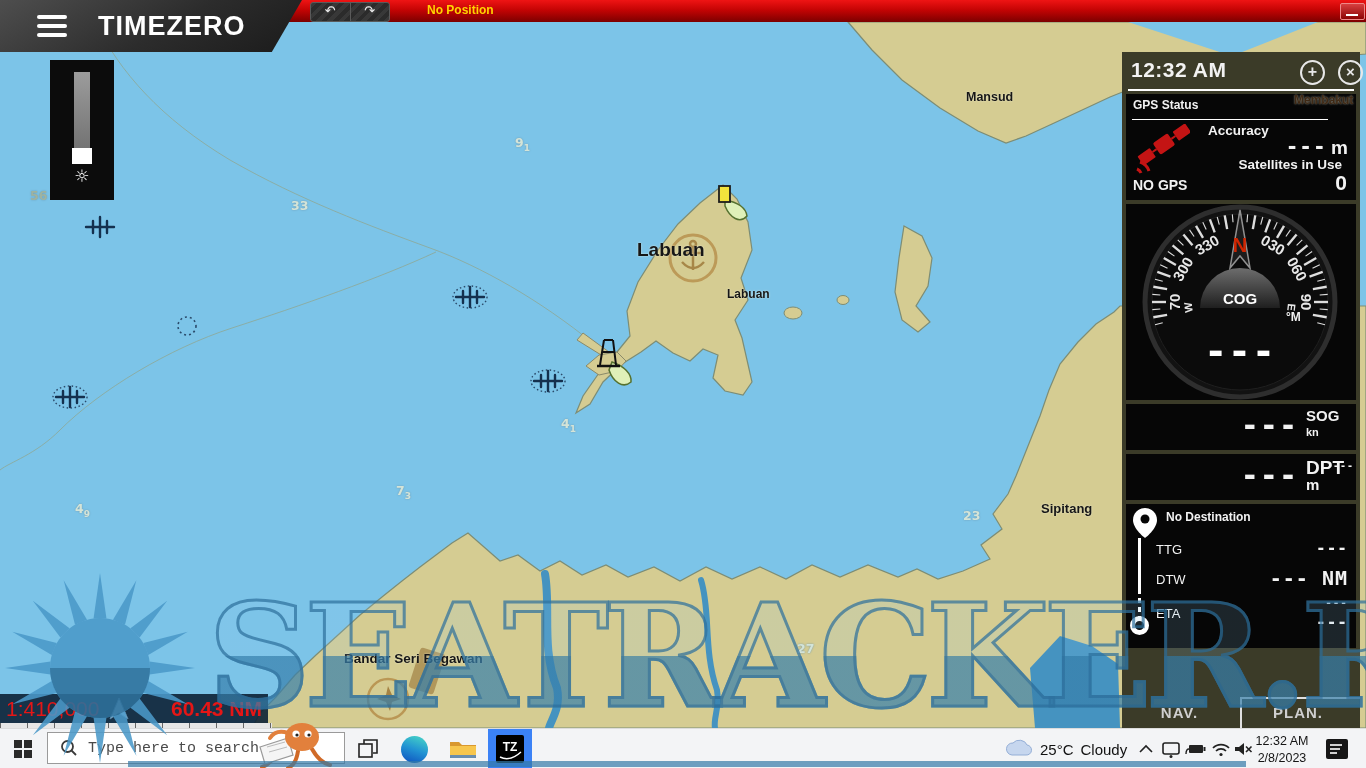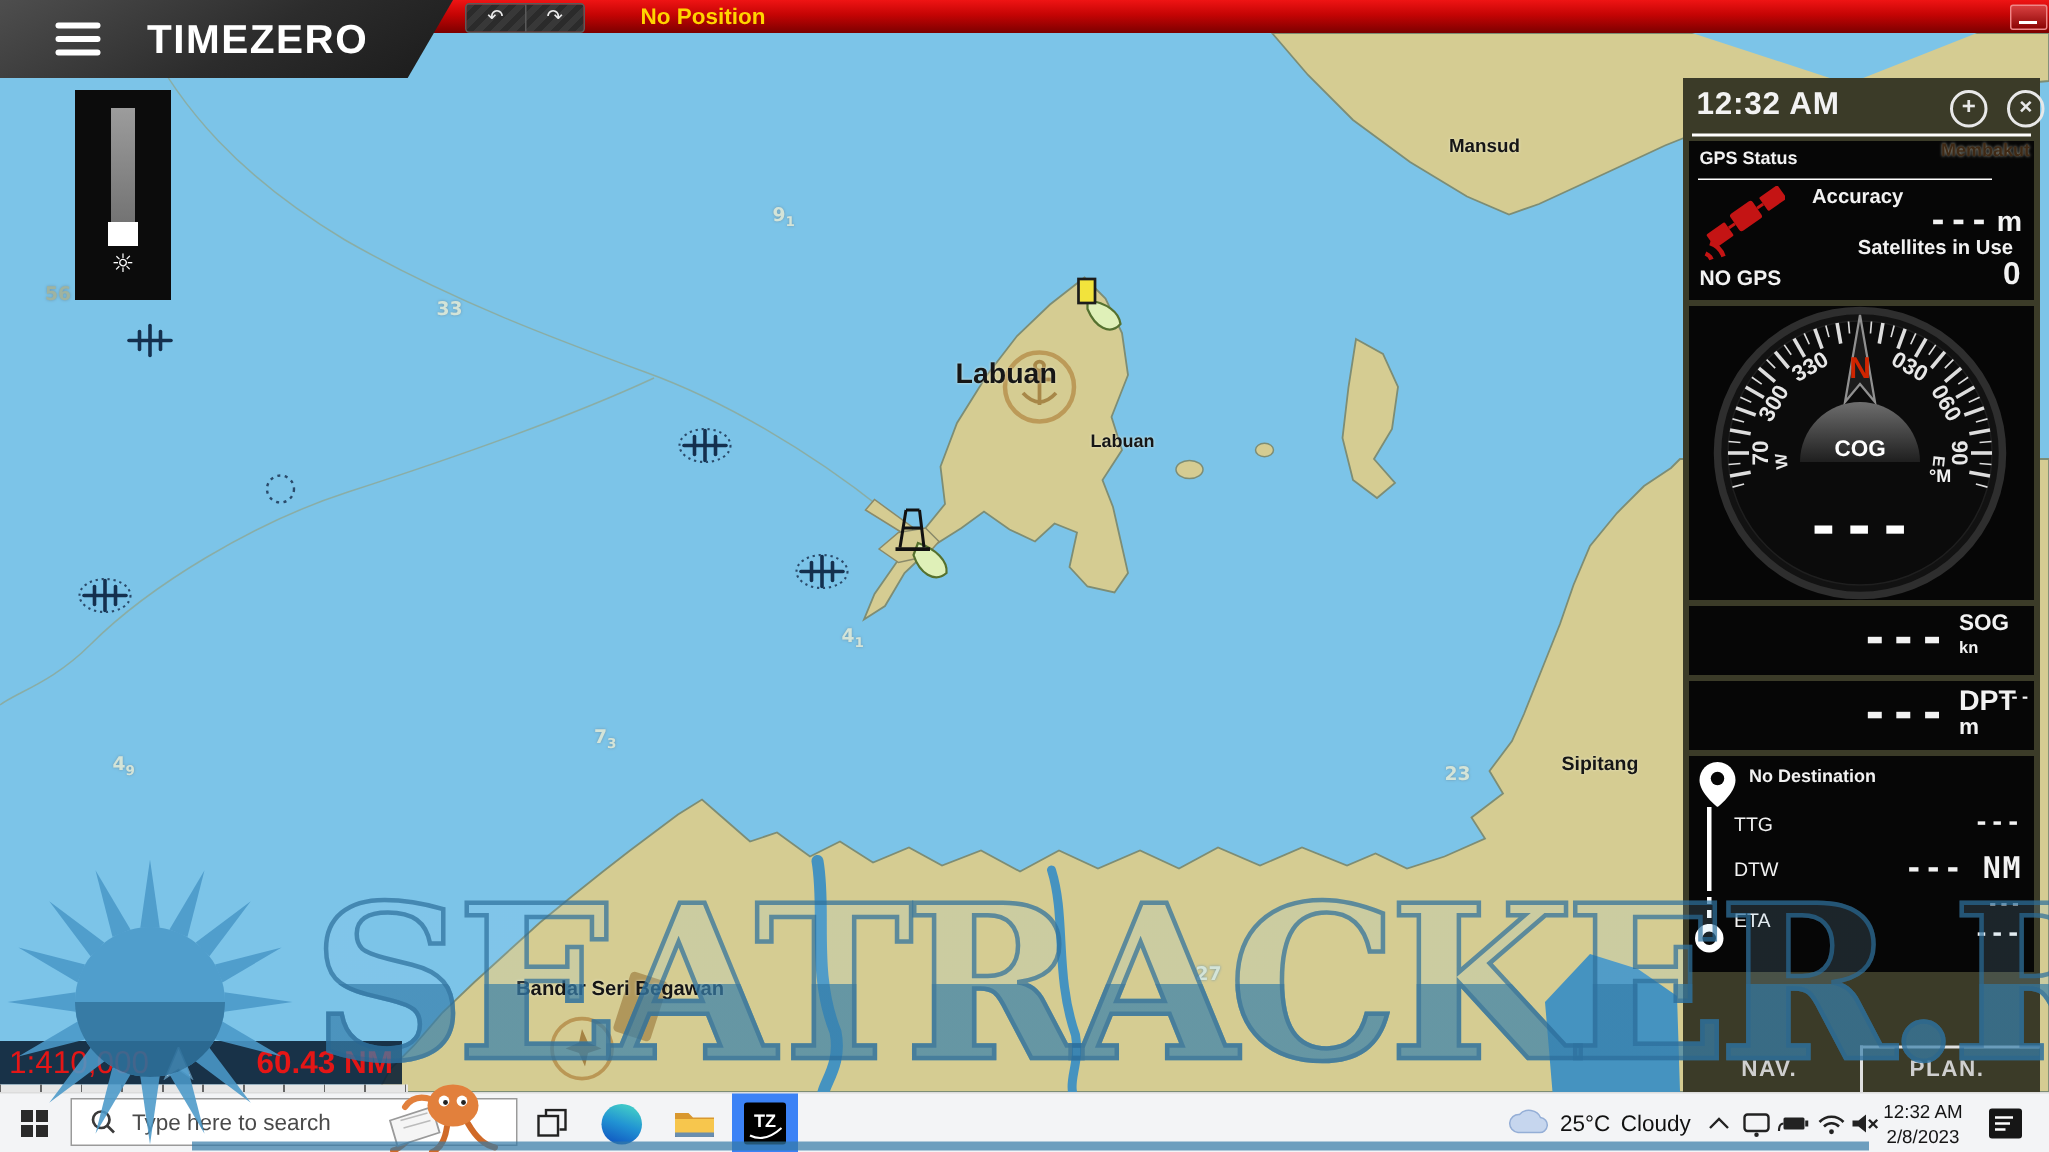--- a/index.html
+++ b/index.html
@@ -13,21 +13,21 @@
     font-size:12.5px;color:#d4e4d8;text-shadow:0 0 2px #6f97ad;z-index:2;}
   .snd sub{font-size:9px;}
   
   #topbar{position:absolute;left:0;top:0;width:1366px;height:22px;z-index:6;
     background:linear-gradient(180deg,#ef1414 0%,#c40404 45%,#7c0000 100%);}
   #undoredo{position:absolute;left:310px;top:2px;width:78px;height:18px;display:flex;
     background:repeating-linear-gradient(135deg,#383838 0 4px,#2b2b2b 4px 8px);
     border:1px solid #5a5a5a;border-radius:3px;color:#eee;}
   #undoredo .half{flex:1;text-align:center;font-size:13px;line-height:16px;cursor:pointer;}
   #undoredo .div{width:1px;background:#5a5a5a;}
-  #nopos{position:absolute;left:427px;top:3px;font-size:15px;font-weight:bold;color:#ffd400;}
+  #nopos{position:absolute;left:427px;top:3px;font-size:12px;font-weight:bold;color:#ffd400;}
   #minbtn{position:absolute;left:1340px;top:3px;width:23px;height:15px;border-radius:2px;
     background:linear-gradient(180deg,#d84040,#8c0404);border:1px solid #e88;}
   #minbtn div{position:absolute;left:5px;bottom:3px;width:12px;height:2px;background:#fff;}
   
   #logo{position:absolute;left:0;top:0;width:302px;height:52px;z-index:7;
     background:linear-gradient(150deg,#4e4e4e 0%,#2c2c2c 55%,#1b1b1b 100%);
     clip-path:polygon(0 0,100% 0,90% 100%,0 100%);}
   #logo .burger{position:absolute;left:37px;top:15px;width:30px;}
   #logo .burger div{height:4px;background:#fff;border-radius:2px;margin-bottom:5px;}
   #logo .title{position:absolute;left:98px;top:11px;font-size:27px;font-weight:bold;
@@ -64,21 +64,21 @@
     color:transparent;-webkit-text-stroke:3px rgba(44,110,155,.8);
     background:linear-gradient(180deg,rgba(150,205,240,.18) 0 47%,rgba(56,128,172,.8) 47% 100%);
     -webkit-background-clip:text;background-clip:text;white-space:nowrap;}
   #wm-bar{position:absolute;left:128px;top:761px;width:1118px;height:6px;background:rgba(52,122,168,.8);}
   
   #taskbar{position:absolute;left:0;top:728px;width:1366px;height:40px;background:#f3f4f6;
     border-top:1px solid #dcdcdc;box-sizing:border-box;z-index:7;}
   .tb-ic{position:absolute;top:0;height:40px;display:flex;align-items:center;justify-content:center;}
   #searchbox{position:absolute;left:47px;top:3px;width:298px;height:32px;background:#fff;
     border:1.5px solid #9a9a9a;box-sizing:border-box;display:flex;align-items:center;}
-  #searchbox input{border:0;outline:0;font-size:15px;font-family:Liberation Sans, sans-serif;
+  #searchbox input{border:0;outline:0;font-size:15px;font-family:Liberation Mono, monospace;
     width:170px;background:transparent;color:#333;}
   #searchbox input::placeholder{color:#4a4a4a;}
   #tz-tile{position:absolute;left:488px;top:0;width:44px;height:40px;background:#3b82f6;}
   #tz-sq{position:absolute;left:8px;top:6px;width:28px;height:28px;background:#000;border-radius:2px;
     color:#fff;font-size:12px;font-weight:bold;text-align:center;line-height:24px;}
   #tray-weather{position:absolute;left:1040px;top:0;height:40px;display:flex;align-items:center;
     gap:7px;font-size:15px;color:#111;}
   #clockblk{position:absolute;left:1248px;top:4px;width:68px;text-align:center;
     font-size:12.5px;line-height:1.35;color:#151515;}
 </style>

